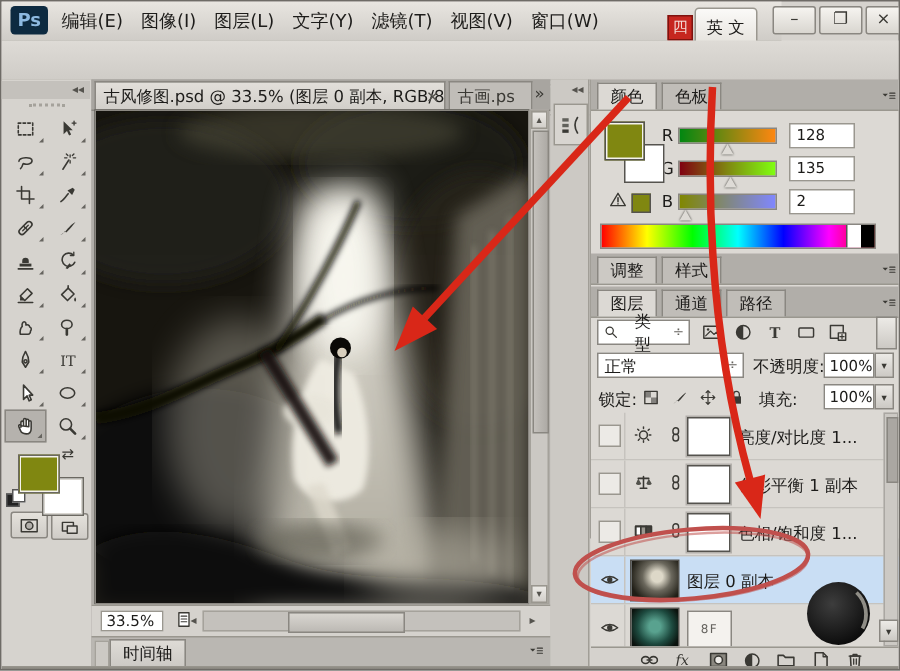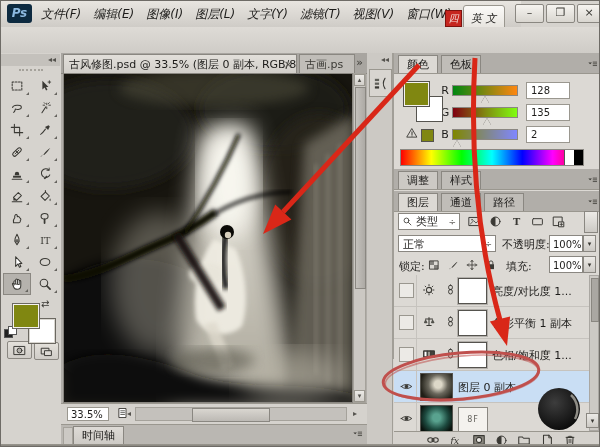--- a/index.html
+++ b/index.html
@@ -1,21 +1,21 @@
 <!DOCTYPE html>
 <html><head>
 <meta charset="utf-8">
 <style>
   html,body{margin:0;padding:0;background:#888;}
   #app{position:relative;width:600px;height:447px;background:#d6d3ce;
        font-family:"DejaVu Sans","Liberation Sans",sans-serif;font-size:11px;color:#1d1c1a;
        border:1px solid #6e6b66;box-sizing:border-box;overflow:hidden;}
   
   #titlebar{position:absolute;left:0;top:0;width:520px;height:26px;
-    background:linear-gradient(#e8e5e0,#cfccc7);border-bottom:1px solid #9a978f;font-style:italic;}
+    background:linear-gradient(#e8e5e0,#cfccc7);border-bottom:1px solid #9a978f;}
   #ps-logo{position:absolute;left:6px;top:3px;width:25px;height:19px;background:#0d2a40;
     color:#8db9e0;font-weight:bold;font-size:12px;text-align:center;line-height:19px;border-radius:3px;}
   #menubar{position:absolute;left:34px;top:0;height:26px;display:flex;align-items:center;}
   .menu-item{padding:0 6px;font-size:12px;line-height:26px;white-space:nowrap;cursor:default;}
   #ime{position:absolute;left:444px;top:4px;display:flex;align-items:center;}
   #ime-icon{width:15px;height:15px;background:#c6261f;border:1px solid #7e120e;color:#f3d9d4;
     font-size:10px;line-height:15px;text-align:center;overflow:hidden;}
   #ime-label{margin-left:1px;height:17px;padding:4px 7px;background:linear-gradient(#fbfaf8,#e4e1db);
     border:1px solid #9a978f;border-radius:3px 3px 3px 0;font-size:11px;line-height:17px;white-space:nowrap;}
   .winbtn{position:absolute;top:3px;height:17px;background:linear-gradient(#f6f4f0,#d9d6d0);
@@ -105,21 +105,21 @@
   .ch-value{width:38px;height:15px;background:#fff;border:1px solid #9a978f;font-size:10px;line-height:15px;padding-left:4px;}
   #warn{position:absolute;left:12px;top:74px;}
   #warn-swatch{position:absolute;left:27px;top:76px;width:11px;height:11px;border:1px solid #55534e;}
   #spectrum{position:absolute;left:6px;top:96px;width:182px;height:15px;border:1px solid #8a8781;
     background:linear-gradient(90deg,#f00,#ff0,#0f0,#0ff,#00f,#f0f,#f00);}
   #spec-w{position:absolute;right:9px;top:0;width:9px;height:15px;background:#fff;border-left:1px solid #555;}
   #spec-k{position:absolute;right:0;top:0;width:9px;height:15px;background:#000;}
   
   #filter-row{position:absolute;left:0;top:158px;width:208px;height:22px;}
   #kind-combo{position:absolute;left:4px;top:2px;width:62px;height:17px;background:#fff;border:1px solid #8a8781;
-    display:flex;align-items:center;gap:3px;padding:0 3px;box-sizing:border-box;font-size:11px;}
+    display:flex;align-items:center;gap:10px;padding:0 3px;box-sizing:border-box;font-size:11px;}
   #filter-icons{position:absolute;left:74px;top:2px;display:flex;gap:8px;align-items:center;height:17px;}
   #filter-toggle{position:absolute;right:4px;top:0;width:12px;height:20px;background:linear-gradient(#eceae6,#ccc9c4);
     border:1px solid #8a8781;}
   #blend-row{position:absolute;left:0;top:180px;width:208px;height:22px;}
   #blend-combo{position:absolute;left:4px;top:2px;width:98px;height:17px;background:#fff;border:1px solid #8a8781;
     font-size:11px;line-height:17px;padding:0 4px;box-sizing:border-box;}
   .stepper{position:absolute;right:3px;top:0;font-size:9px;color:#66645f;line-height:17px;}
   .val-combo{position:absolute;top:2px;width:34px;height:17px;background:#fff;border:1px solid #8a8781;
     font-size:10px;line-height:17px;padding-left:3px;box-sizing:border-box;}
   .val-caret{position:absolute;top:2px;width:13px;height:17px;background:linear-gradient(#eceae6,#ccc9c4);
@@ -159,21 +159,20 @@
   .ic{display:inline-flex;align-items:center;justify-content:center;}
 </style>
 </head>
 <body>
 
 <div id="app">
 
   <div id="titlebar">
     <div id="ps-logo">Ps</div>
     <div id="menubar">
-        <span class="menu-item">文件(F)</span>
         <span class="menu-item">编辑(E)</span>
         <span class="menu-item">图像(I)</span>
         <span class="menu-item">图层(L)</span>
         <span class="menu-item">文字(Y)</span>
         <span class="menu-item">滤镜(T)</span>
         <span class="menu-item">视图(V)</span>
         <span class="menu-item">窗口(W)</span>
       </div>
     <div id="ime">
       <div id="ime-icon">四</div>

